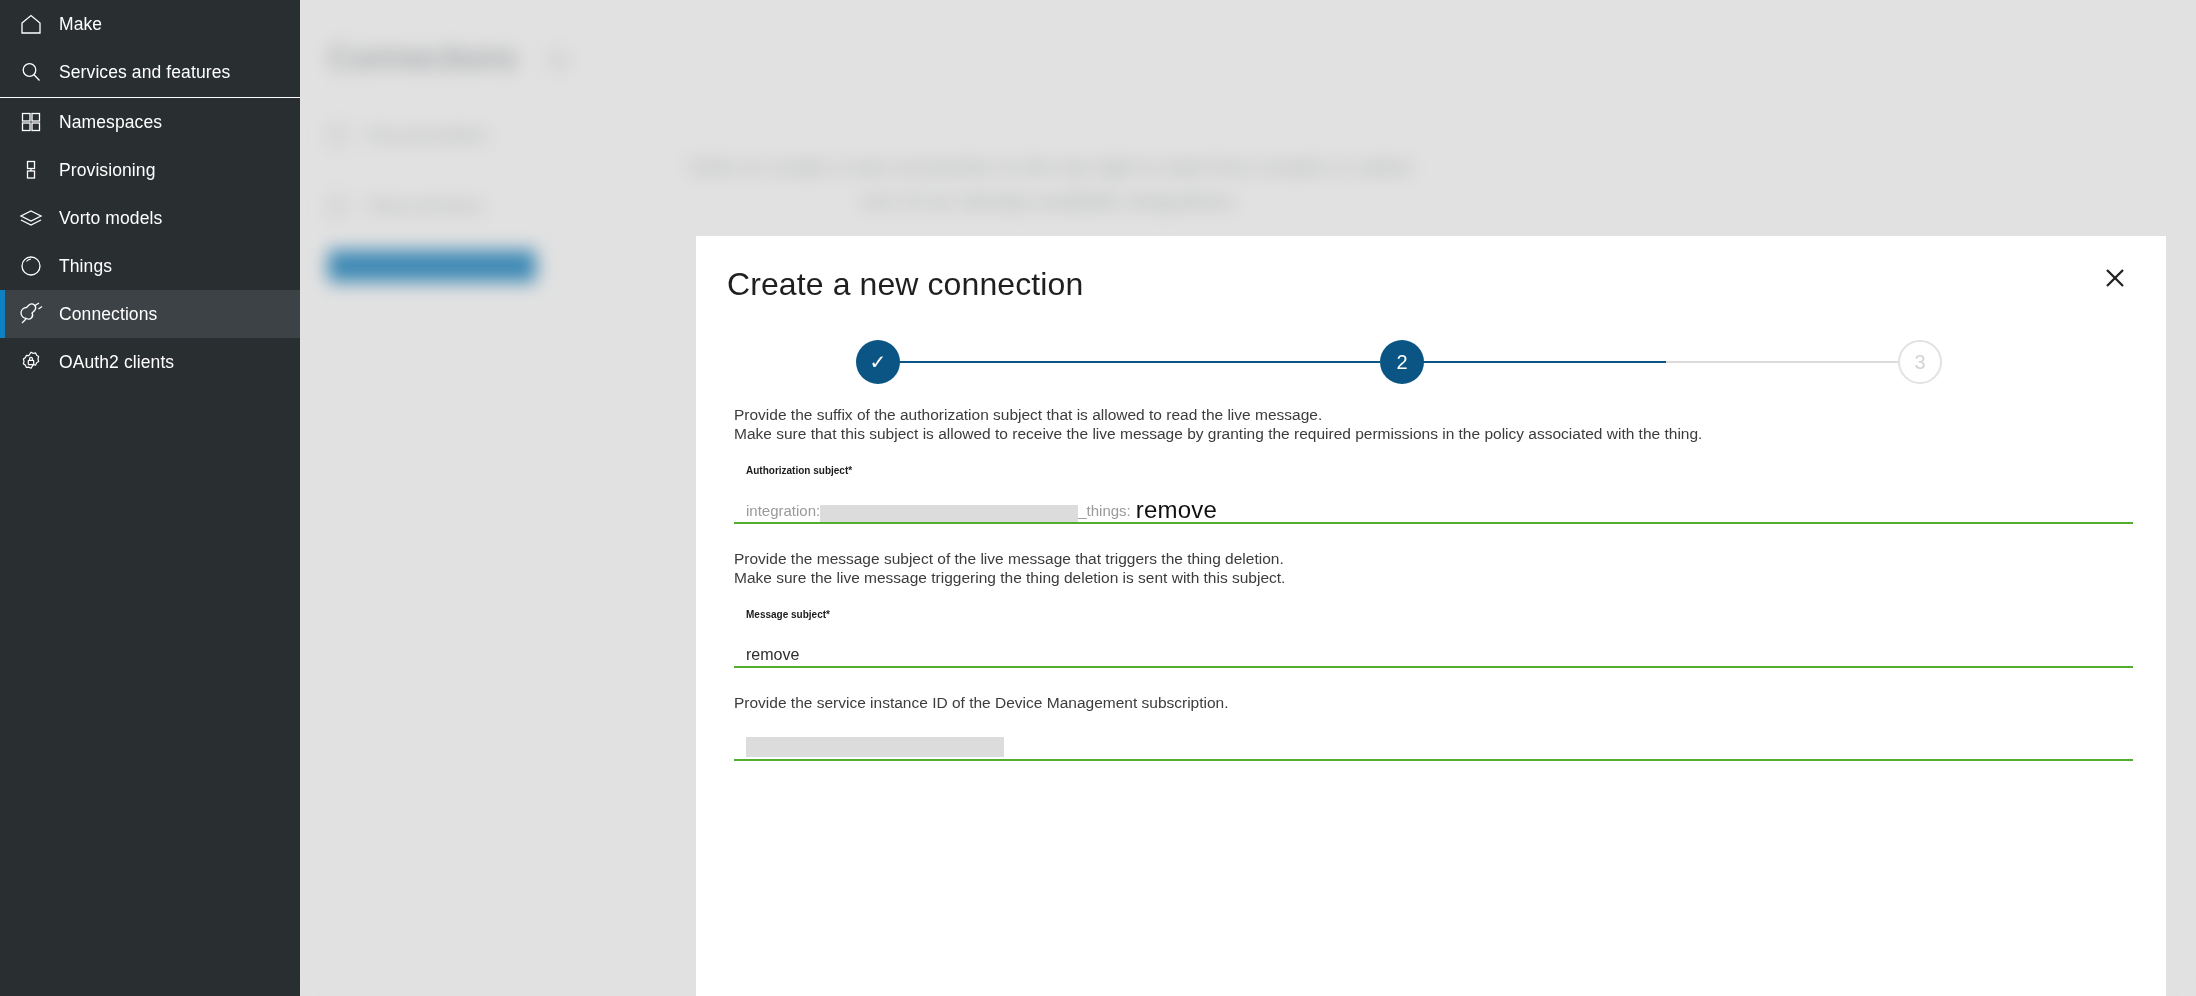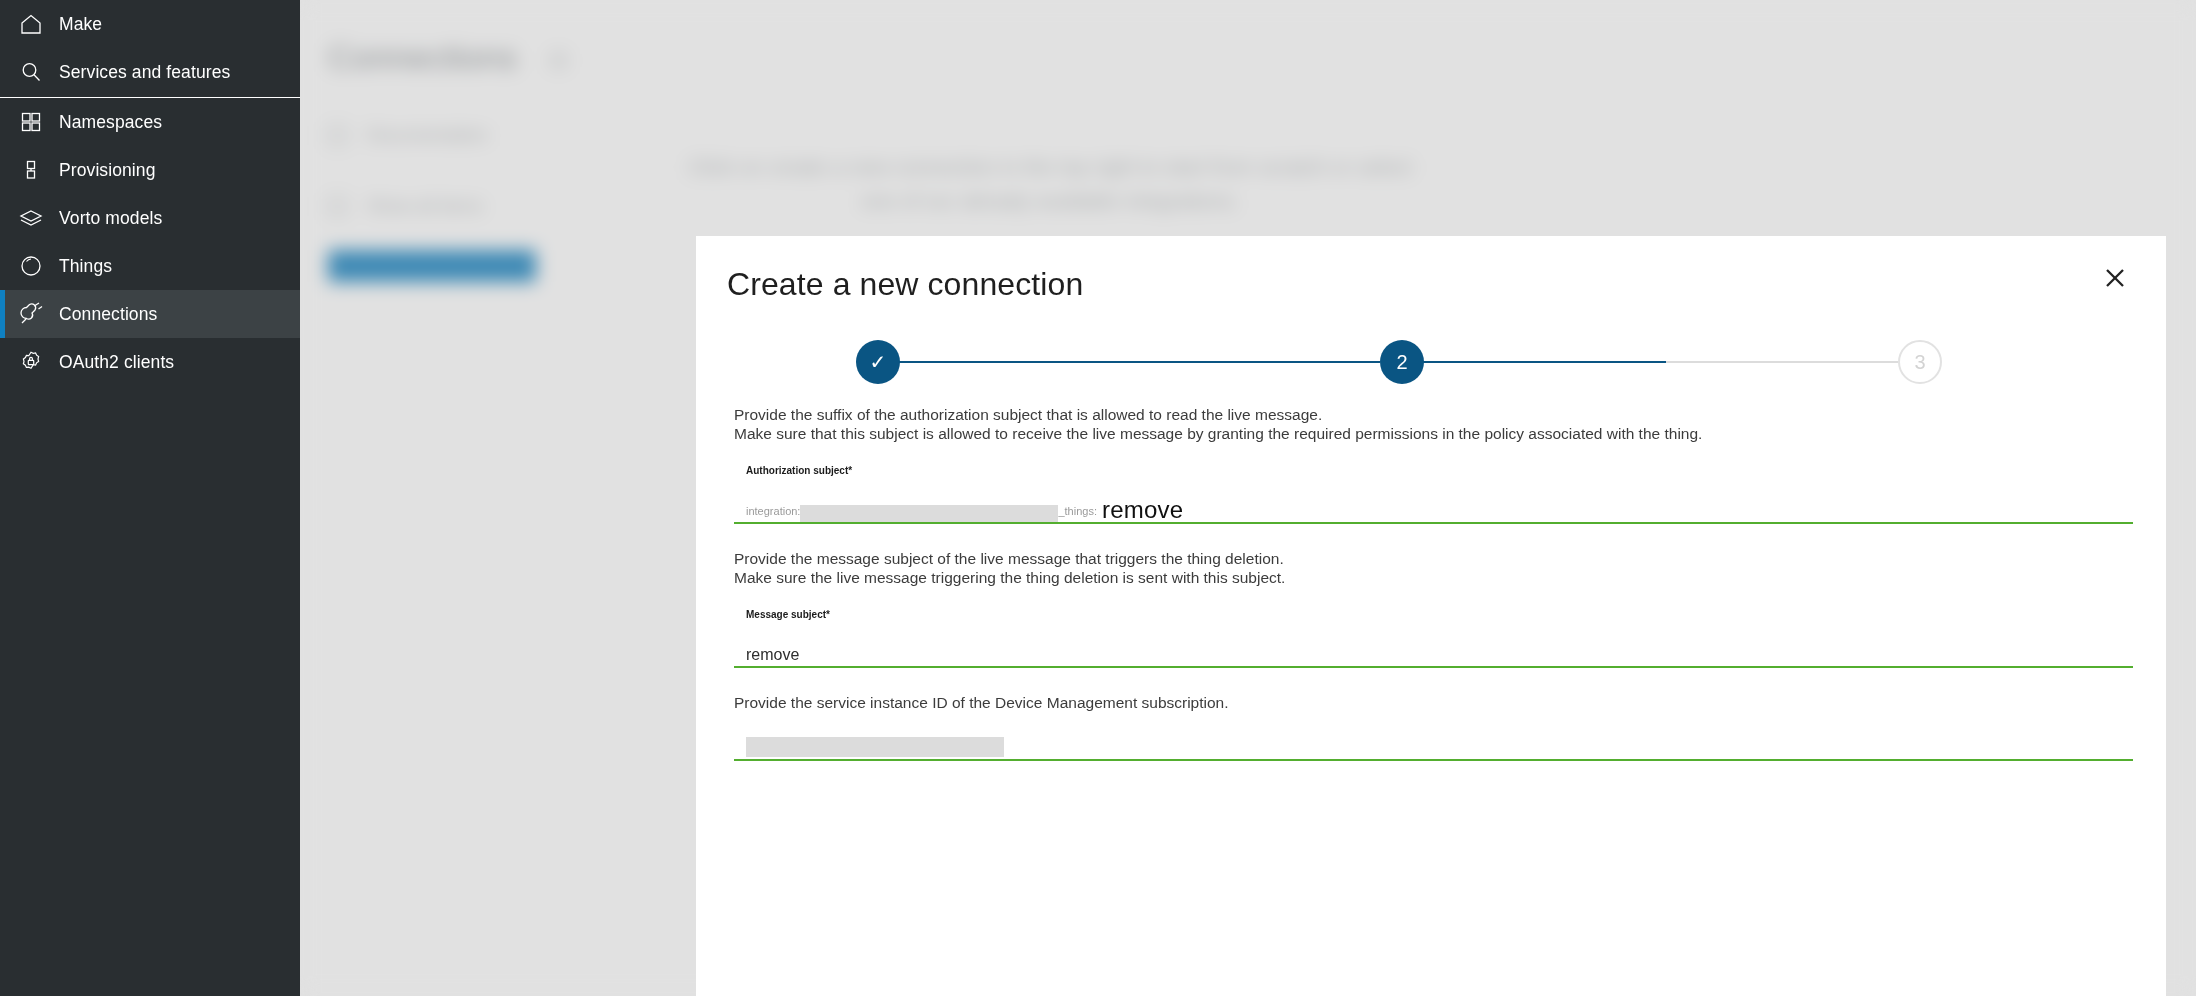--- a/index.html
+++ b/index.html
@@ -161,21 +161,21 @@
   .finput {
     position: relative;
     margin-top: 14px;
     height: 34px;
     border-bottom: 2px solid #53ae2f;
     padding-left: 12px;
     display: flex; align-items: flex-end;
     cursor: text;
   }
   .prefix {
-    color: #9a9a9a; font-size: 11px;
+    color: #9a9a9a; font-size: 15px;
     line-height: 22px;
   }
   .redact {
     display: inline-block;
     background: #dcdcdc;
     height: 17px;
     vertical-align: -2px;
   }
   .redact.r1 { width: 258px; }
   .redact.r2 { width: 258px; height: 20px; margin-bottom: 2px; }

